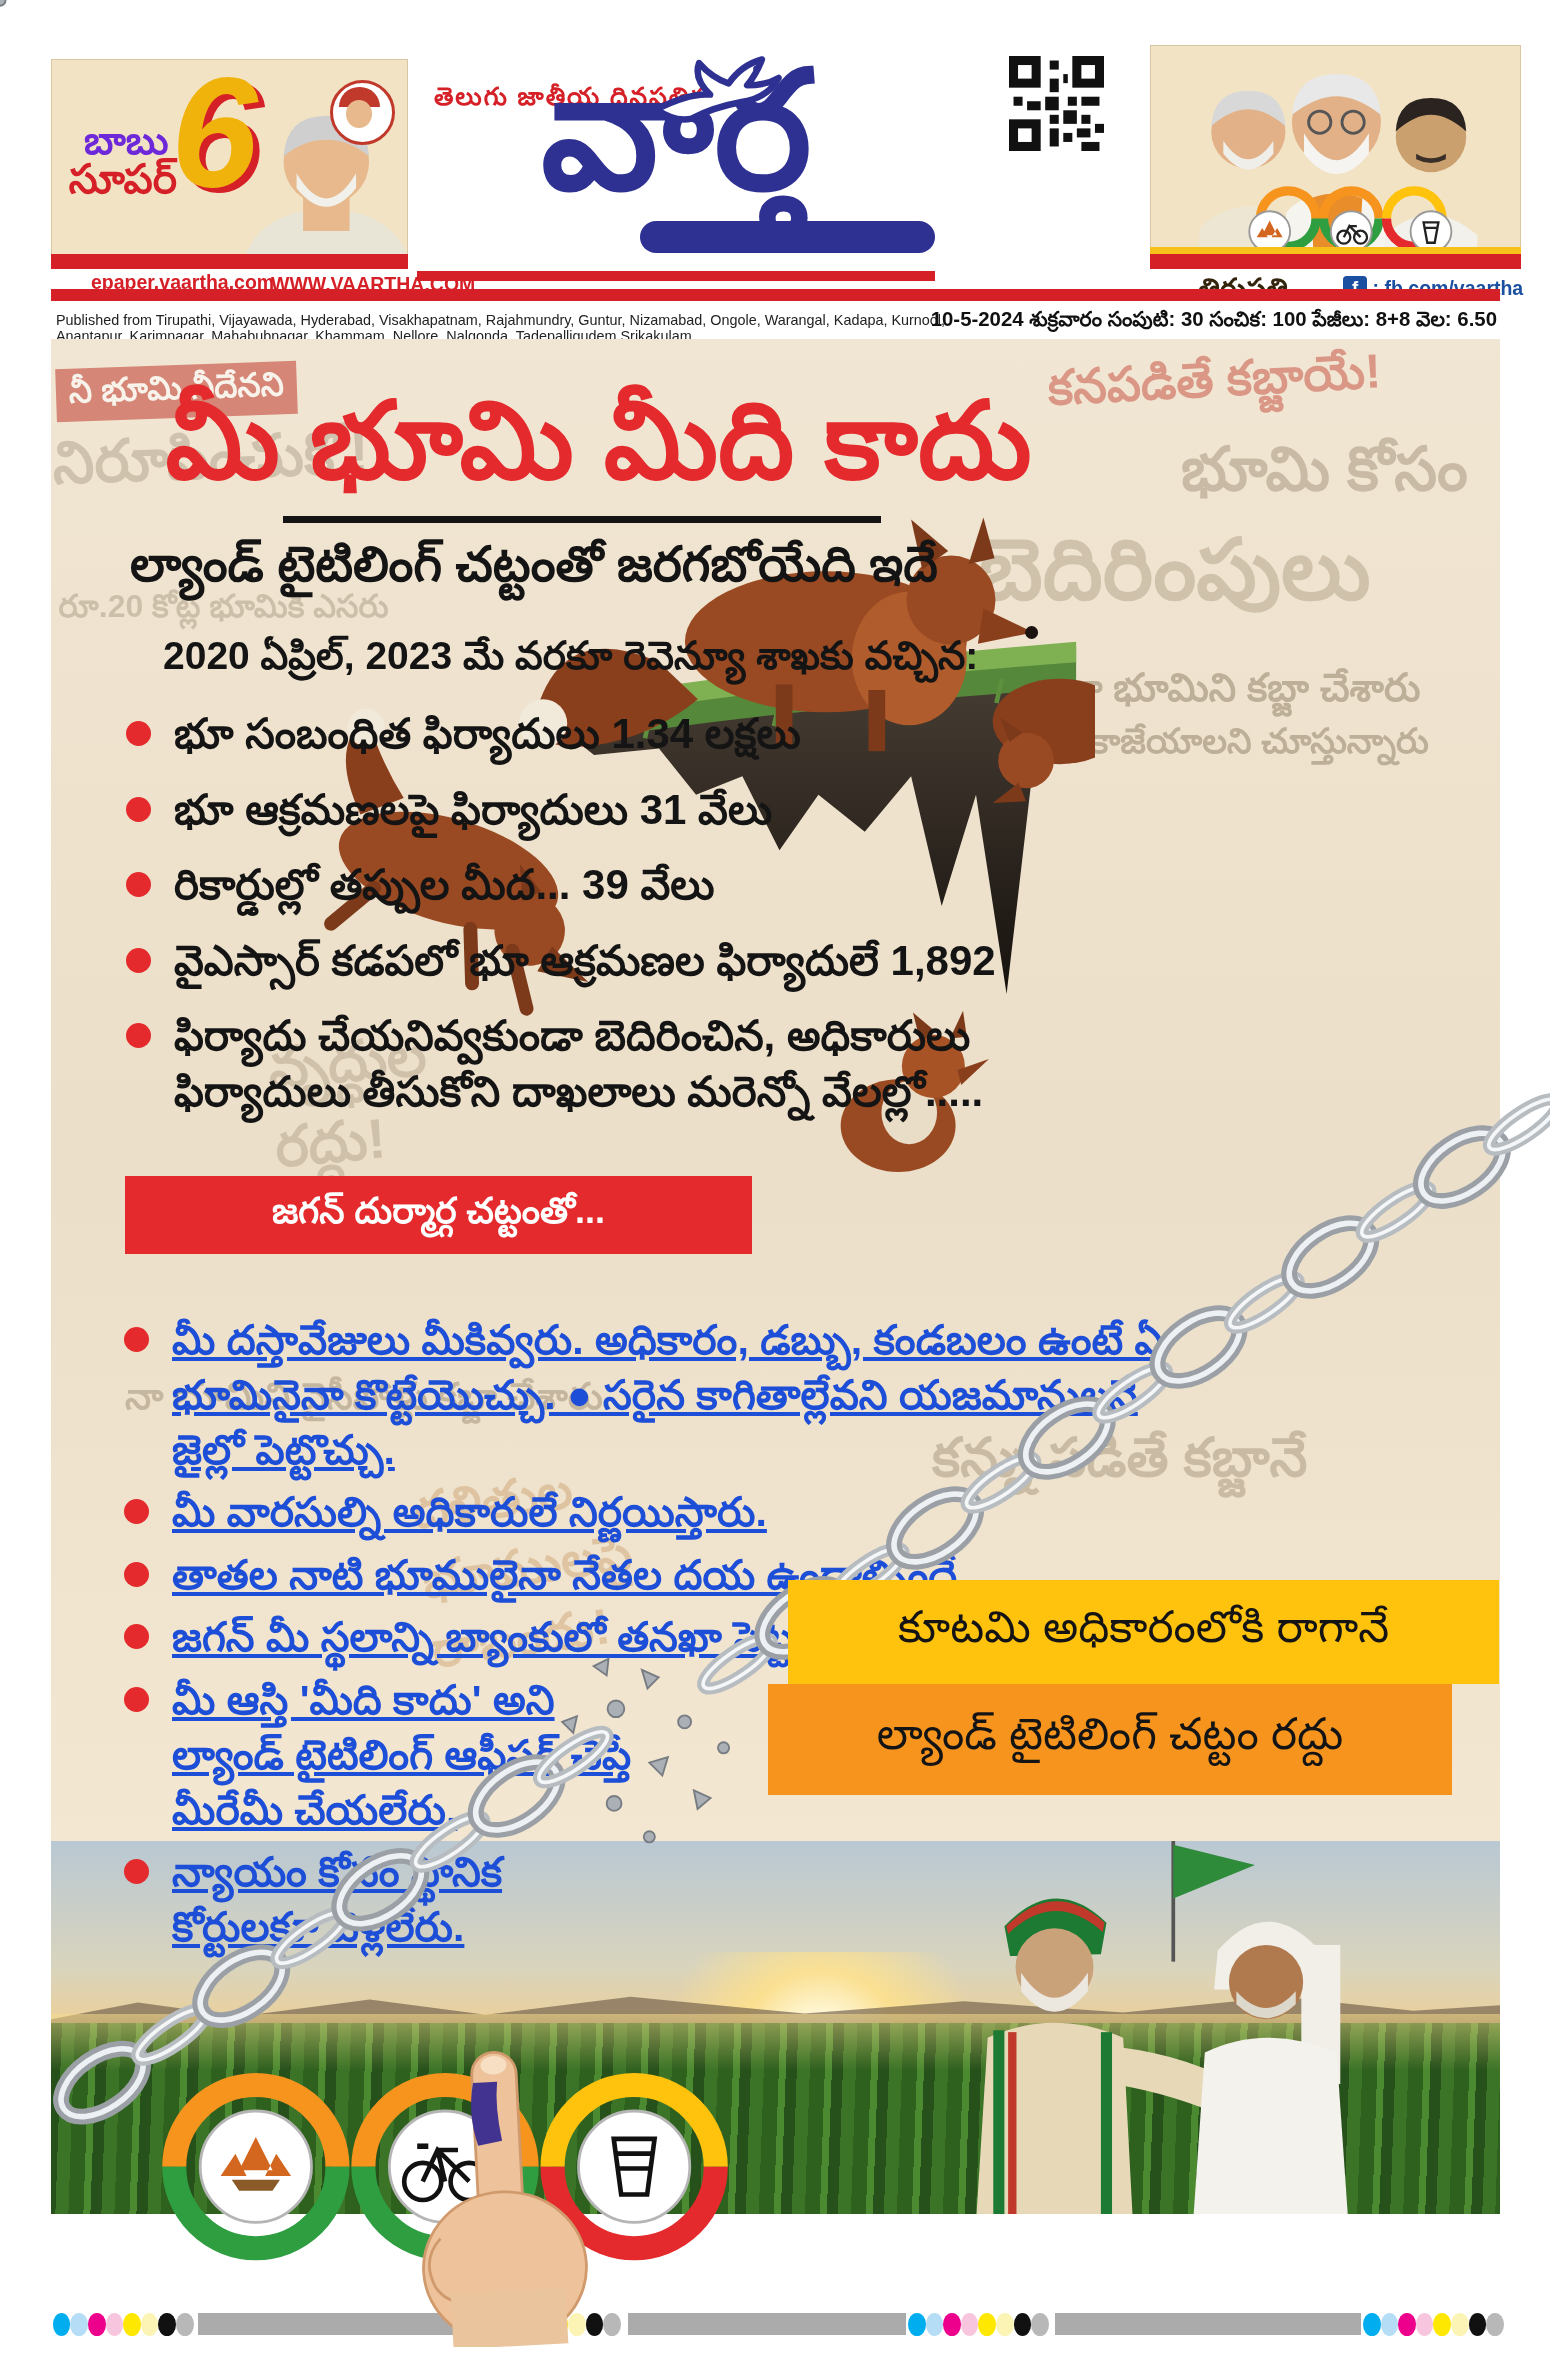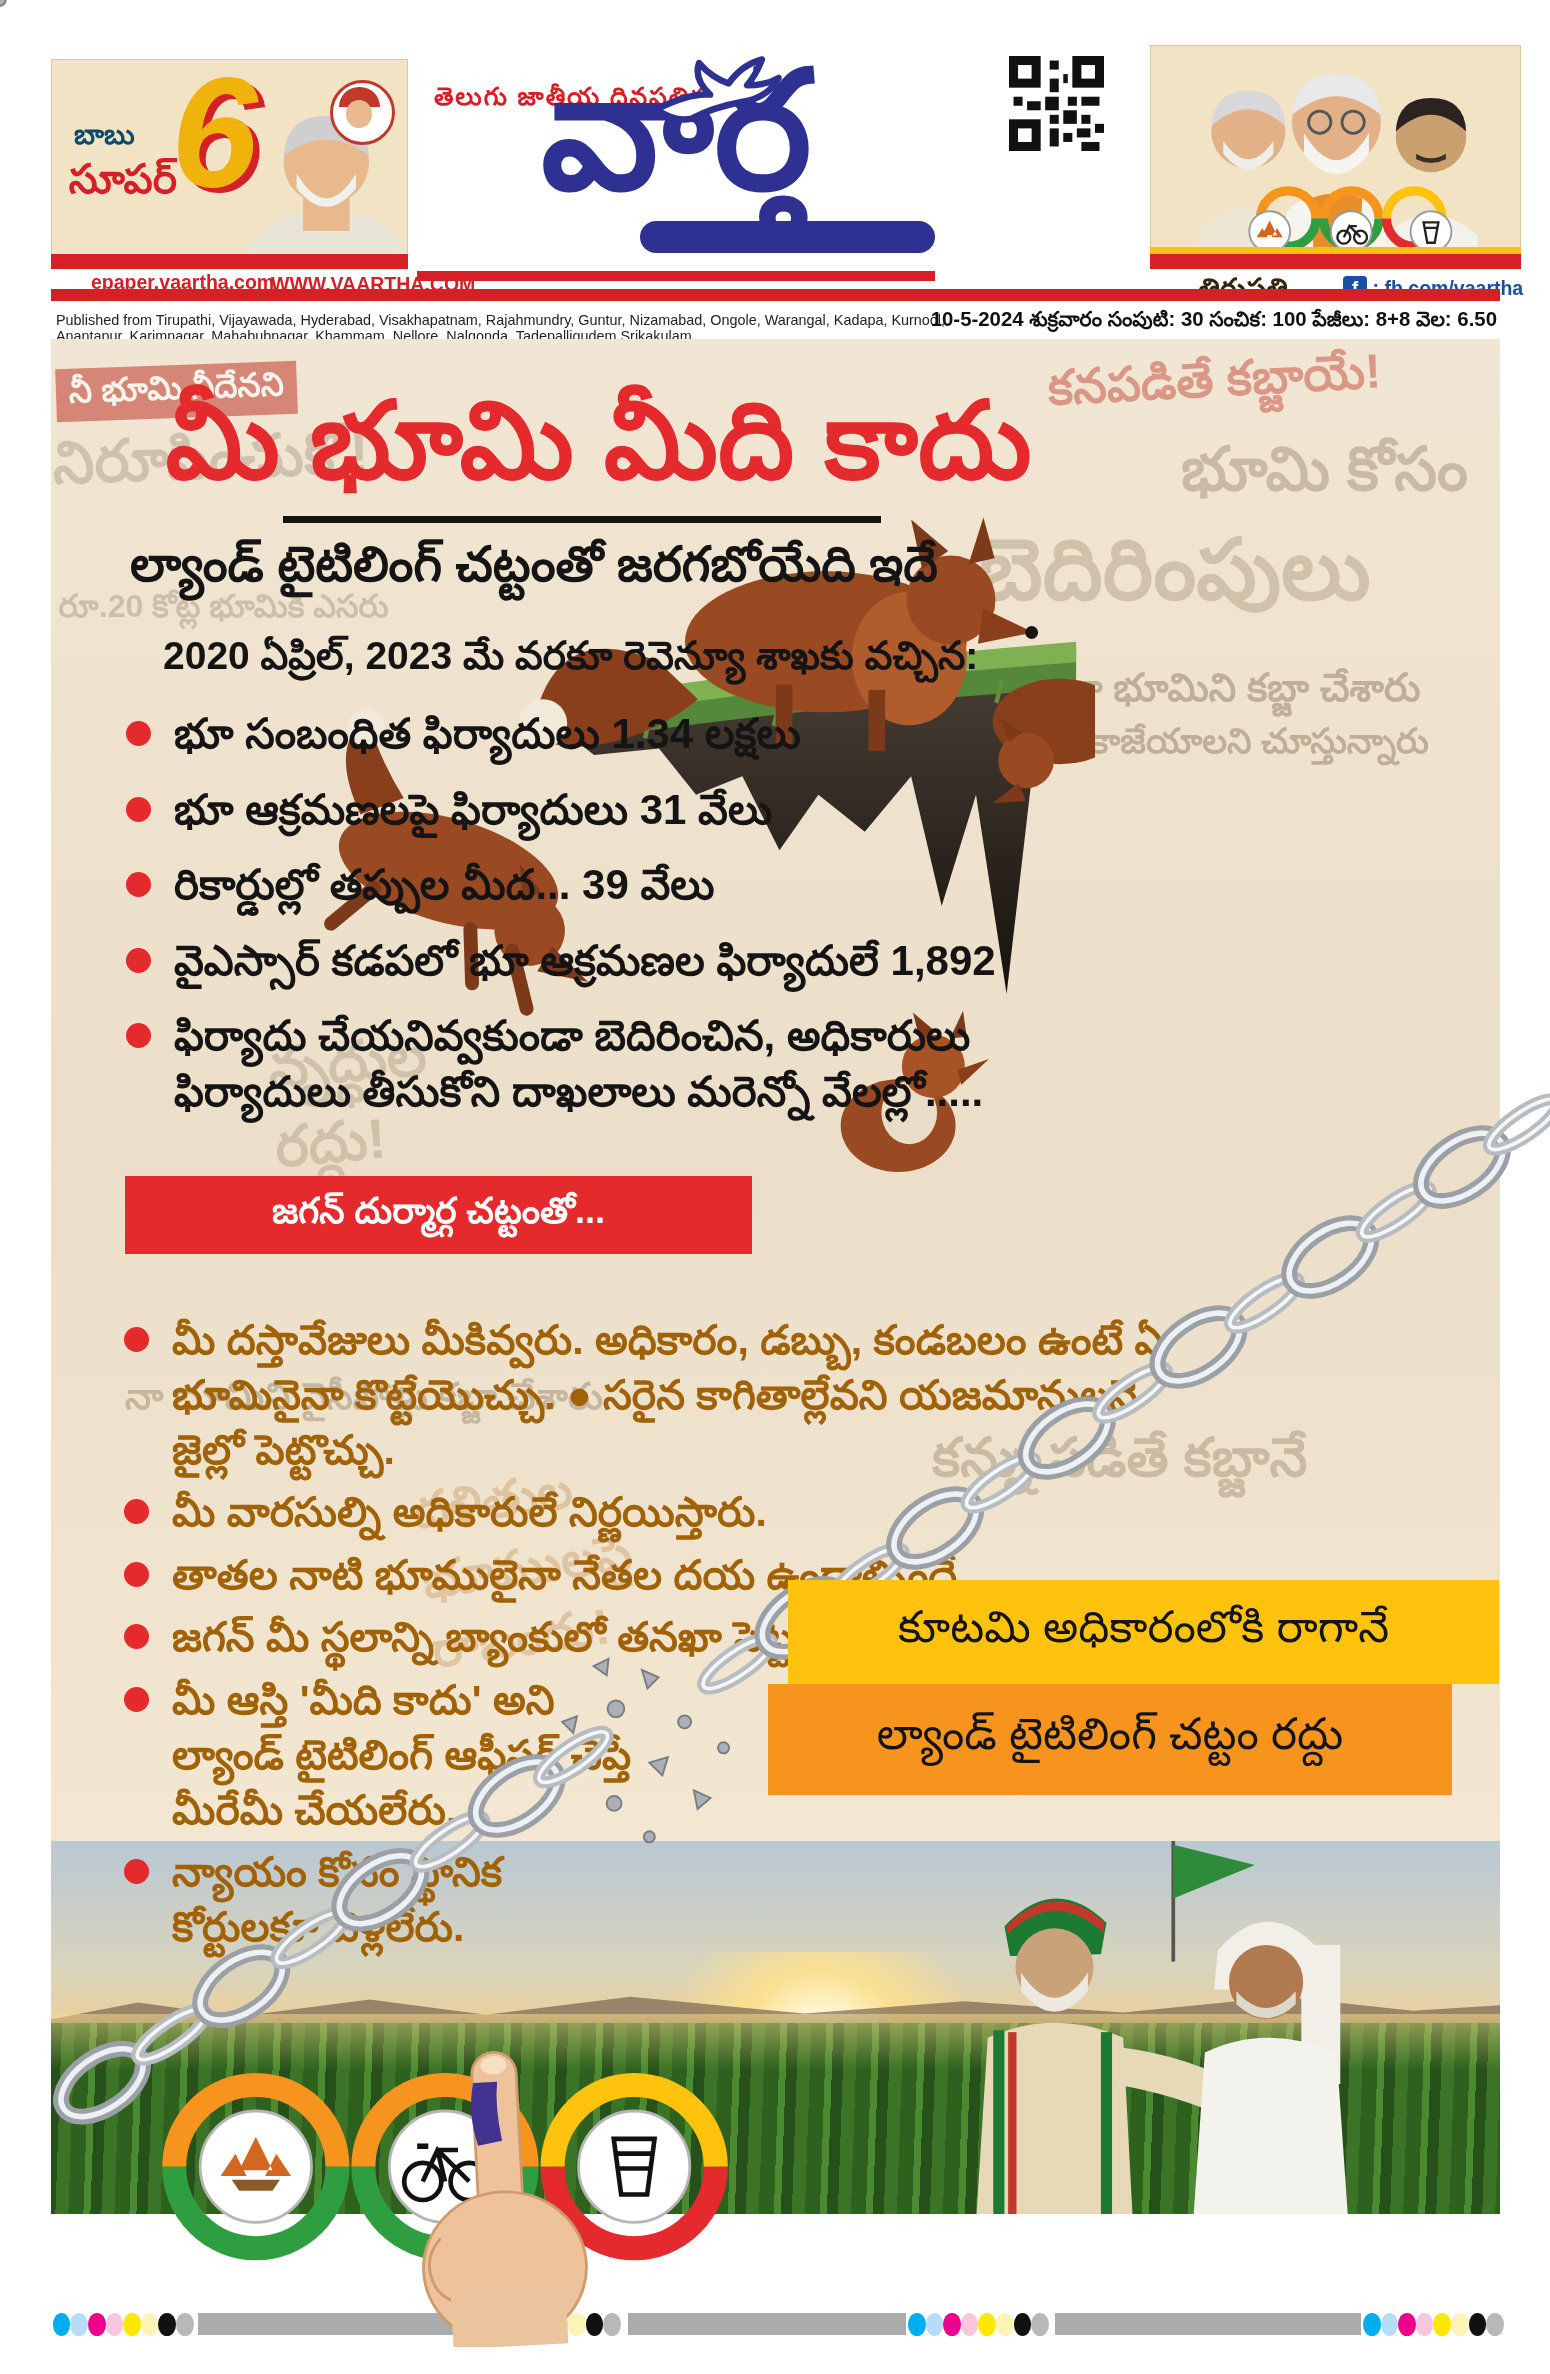--- a/index.html
+++ b/index.html
@@ -2,21 +2,21 @@
 <html style="font-size:15px"><head>
 <meta charset="utf-8">
 <style>
   html,body{margin:0;padding:0;background:#ffffff;}
   body{font-family:"Liberation Sans","DejaVu Sans",sans-serif;}
   .page{position:relative;width:1551px;height:2375px;background:#ffffff;overflow:hidden;}
   .abs{position:absolute;}
 
   
   .ad-left{left:51px;top:59px;width:357px;height:210px;background:#f3e3c5;border:0.9px solid #d9c7a4;box-sizing:border-box;overflow:hidden;}
-  .ad-word1{left:22px;top:59px;color:#0c4a6e;font-weight:800;font-size:28px;}
+  .ad-word1{left:32px;top:59px;color:#6d28d9;font-weight:800;font-size:39px;}
   .ad-word2{left:16.7px;top:96px;color:#d62027;font-weight:800;font-size:41px;}
   .ad-six{left:119px;top:-16.7px;color:#f0b30c;font-size:156px;font-weight:900;font-style:italic;text-shadow:6.5px 4.6px 0 #d62027;}
   .ad-photo{left:186px;top:24px;}
   .ad-badge{left:278px;top:20.4px;width:59px;height:59px;border-radius:50%;background:#fff;border:3.7px solid #c0392b;overflow:hidden;}
   .ad-badge-turban{position:absolute;left:5.6px;top:3.7px;width:41px;height:20.4px;border-radius:20.4px 20.4px 0 0;background:#c0392b;}
   .ad-badge-face{position:absolute;left:13px;top:16.7px;width:26px;height:28px;border-radius:50%;background:#e7b98c;}
   .ad-strip{left:51px;top:254px;width:357px;height:15px;background:#d62027;}
 
   .links-epaper{left:91px;top:271px;color:#d62027;font-weight:800;font-size:19.5px;}
   .links-www{left:271px;top:273px;color:#d62027;font-weight:800;font-size:19.5px;}
@@ -52,21 +52,21 @@
   ul.blist{list-style:none;margin:16px;padding:0;z-index:3;}
   .stats{left:104px;top:690px;width:1002px;}
   .stats li{position:relative;padding-left:54px;color:#141414;font-weight:900;font-size:42px;line-height:56px;margin-bottom:19.5px;}
   .stats li::before{content:"";position:absolute;left:5.6px;top:15px;width:25px;height:25px;border-radius:50%;background:#e42a2c;}
   .stats li:nth-child(5){max-width:816px;}
 
   .redbox{left:125px;top:1176px;width:627px;height:78px;background:#e42a2c;display:flex;align-items:center;justify-content:center;z-index:3;}
   .redbox span{color:#fff;font-weight:900;font-size:36px;}
 
   .cons{left:104px;top:1297px;width:1085px;}
-  .cons li{position:relative;padding-left:52px;color:#a16207;font-weight:900;font-size:41px;line-height:55px;margin-bottom:7.4px;}
+  .cons li{position:relative;padding-left:52px;color:#1d4ed8;font-weight:900;font-size:41px;line-height:55px;margin-bottom:7.4px;text-decoration:underline;}
   .cons li::before{content:"";position:absolute;left:3.7px;top:14px;width:25px;height:25px;border-radius:50%;background:#e42a2c;}
   .cons li:nth-child(5){max-width:501px;}
   .cons li:nth-child(6){max-width:399px;}
 
   .fox{left:260px;top:512px;z-index:1;pointer-events:none;}
   .chain{left:0;top:0;z-index:4;pointer-events:none;}
 
   .promise1{left:788px;top:1580px;width:711px;height:104px;background:#ffc20d;display:flex;align-items:center;justify-content:center;z-index:5;}
   .promise2{left:768px;top:1684px;width:684px;height:111px;background:#f7941e;display:flex;align-items:center;justify-content:center;z-index:5;}
   .promise1 span,.promise2 span{color:#141414;font-weight:400;font-size:44px;white-space:nowrap;}

